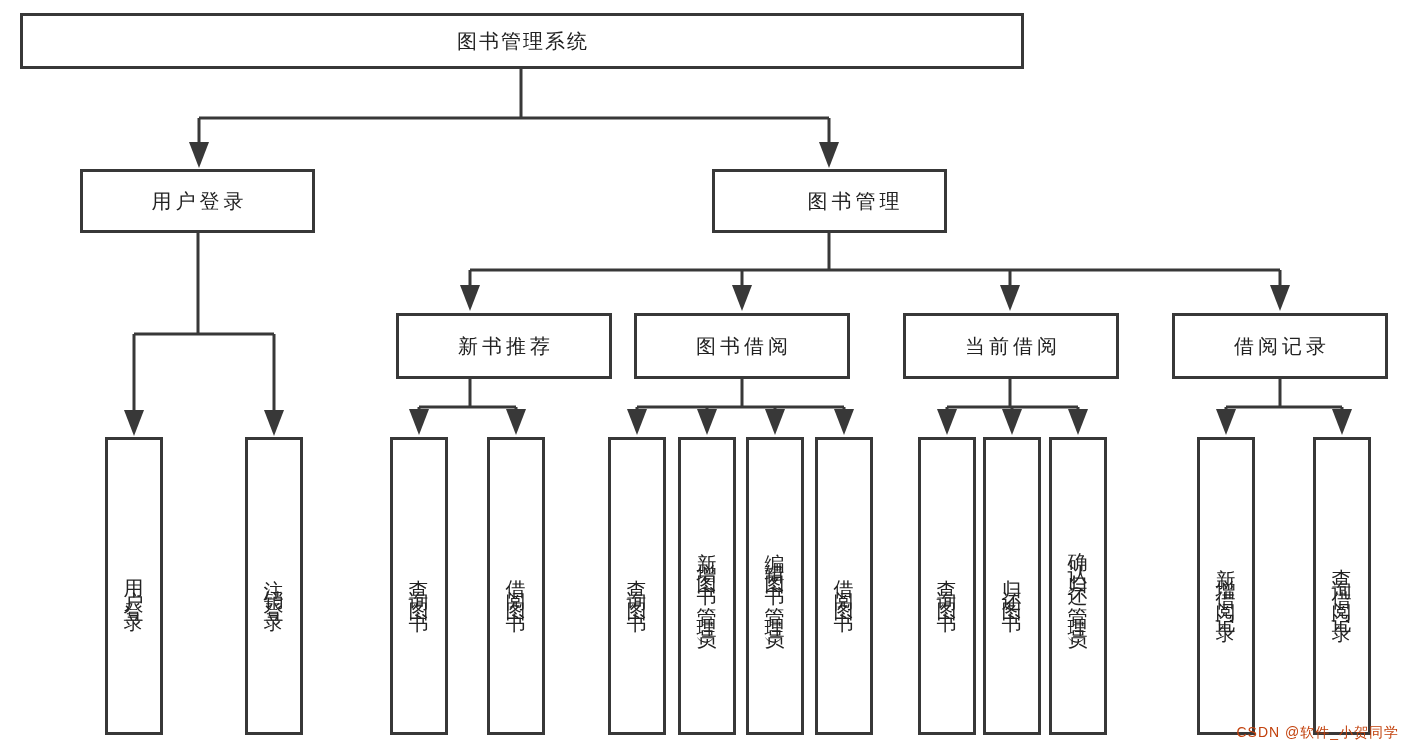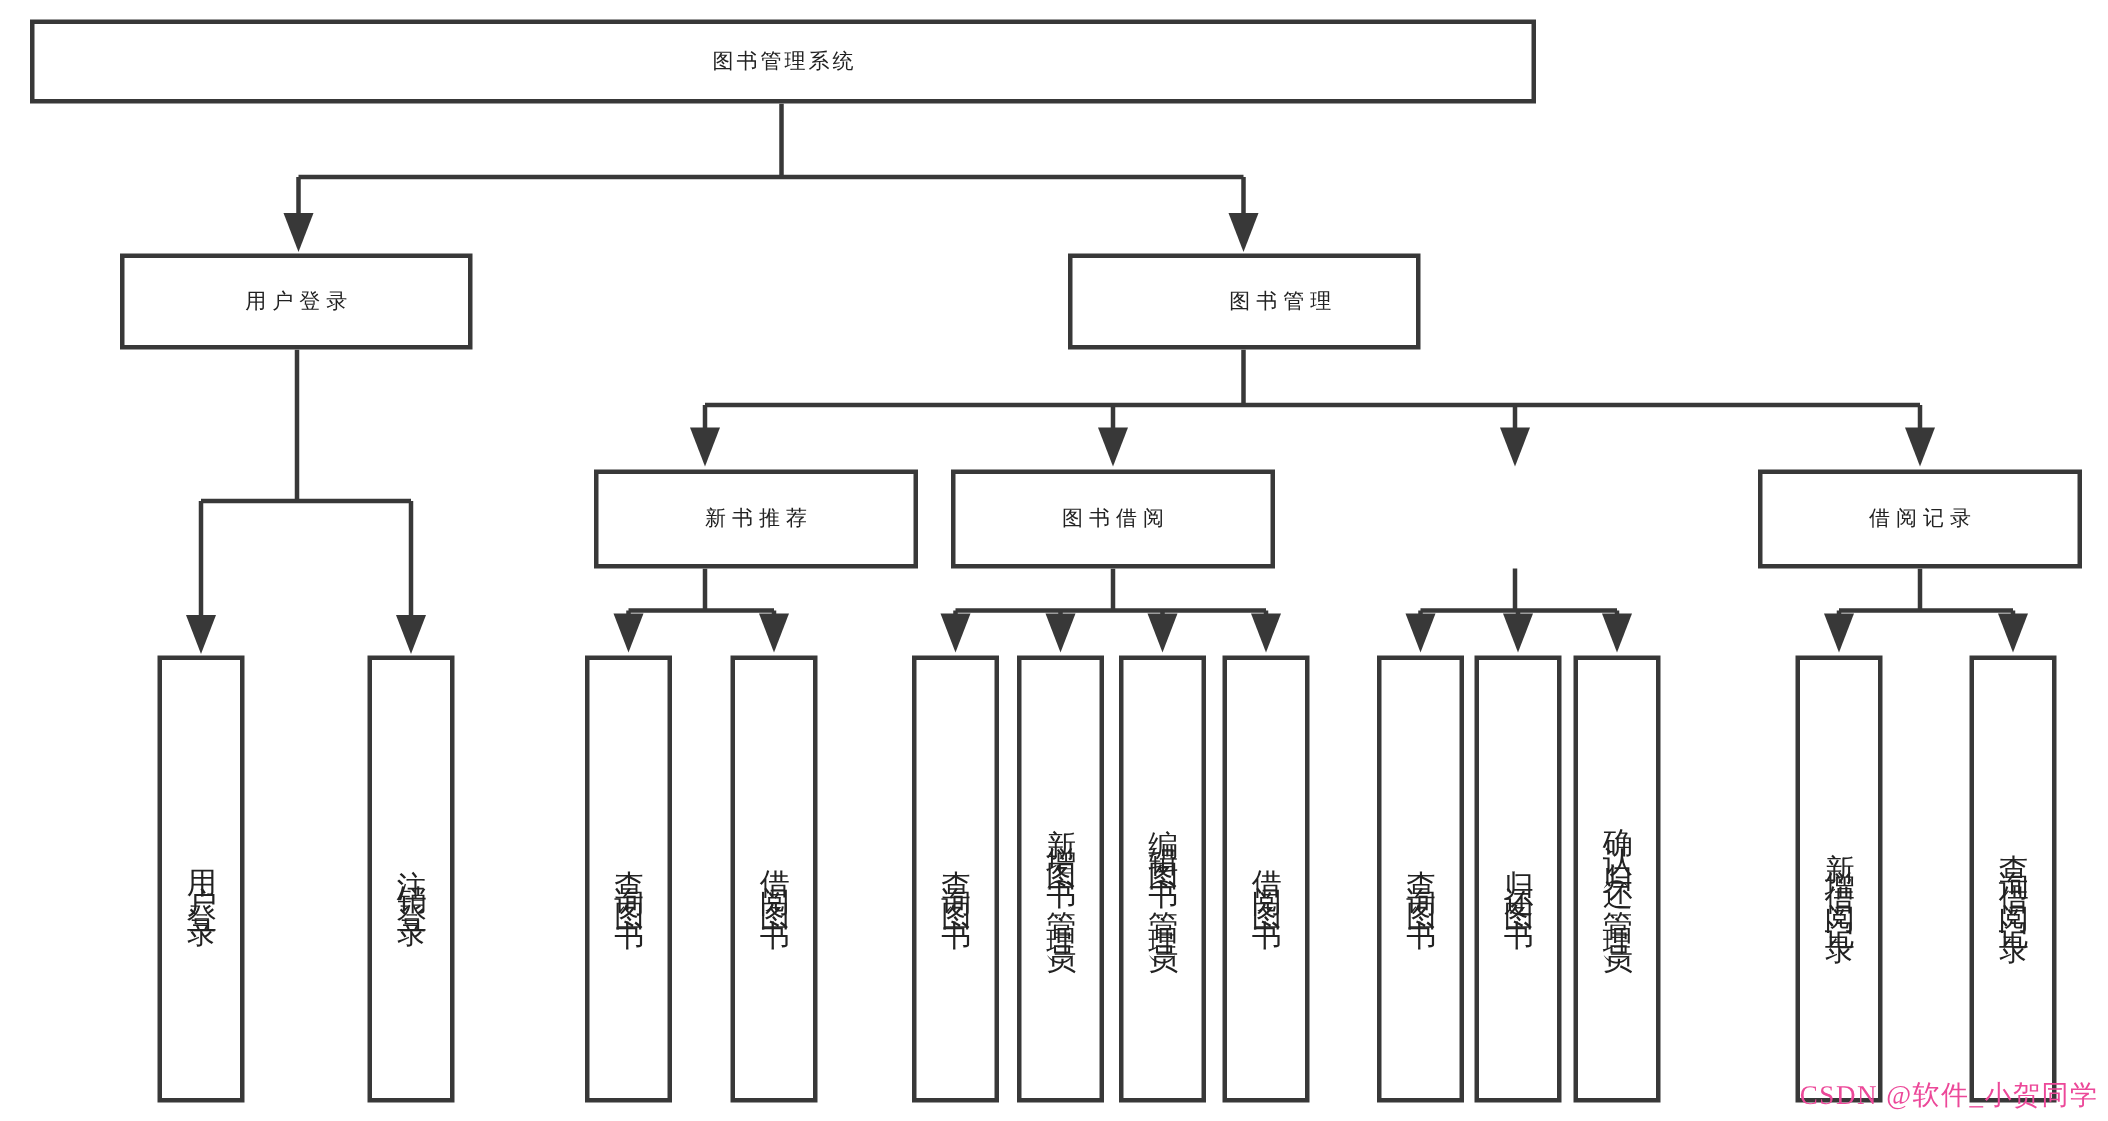--- a/index.html
+++ b/index.html
@@ -23,21 +23,21 @@
   }
   .node {
     position: absolute;
     box-sizing: border-box;
     border: 3px solid #383838;
     background: #ffffff;
     display: flex;
     align-items: center;
     justify-content: center;
     color: #222222;
-    font-size: 14px;
+    font-size: 20px;
     letter-spacing: 4px;
     text-indent: 4px; 
     white-space: nowrap;
   }
   .node.root {
     left: 20px; top: 13px; width: 1004px; height: 56px;
     letter-spacing: 2px; text-indent: 2px;
   }
   .node.lvl1 { top: 169px; width: 235px; height: 64px; }
   .node.lvl2 { top: 313px; width: 216px; height: 66px; }
@@ -59,24 +59,23 @@
     font-size: 20px;
     letter-spacing: 11px;
     color: #222222;
     line-height: 1;
     white-space: nowrap;
   }
   #watermark {
     position: absolute;
     right: 6px;
     bottom: 5px;
-    font-size: 18px;
-    color: #ec4899;
+    font-size: 14px;
+    color: #c2410c;
     letter-spacing: 1px;
-    font-family: Liberation Serif, serif;
   }
 </style>
 </head>
 <body>
 
 <div id="canvas">
 
   <svg id="connectors" width="1405" height="747" viewBox="0 0 1405 747" xmlns="http://www.w3.org/2000/svg">
     <defs>
       <polygon id="ah" points="-10,-26 10,-26 0,0" fill="#383838"></polygon>
@@ -120,20 +119,21 @@
     </g>
   </svg>
 
   <div class="node root">图书管理系统</div>
 
   <div class="node lvl1" style="left:80px;">用户登录</div>
   <div class="node lvl1" style="left:712px;padding-left:48px;">图书管理</div>
 
   <div class="node lvl2" style="left:362px;margin-left:34px;">新书推荐</div>
   <div class="node lvl2" style="left:634px;">图书借阅</div>
+  <div class="node lvl2" style="left:903px;">当前借阅</div>
   <div class="node lvl2" style="left:1172px;font-family:Liberation Serif, serif;">借阅记录</div>
 
   <div class="leaf" style="left:105px;">
     <span>用户登录</span>
   </div>
   <div class="leaf" style="left:245px;">
     <span>注销登录</span>
   </div>
 
   <div class="leaf" style="left:390px;">

